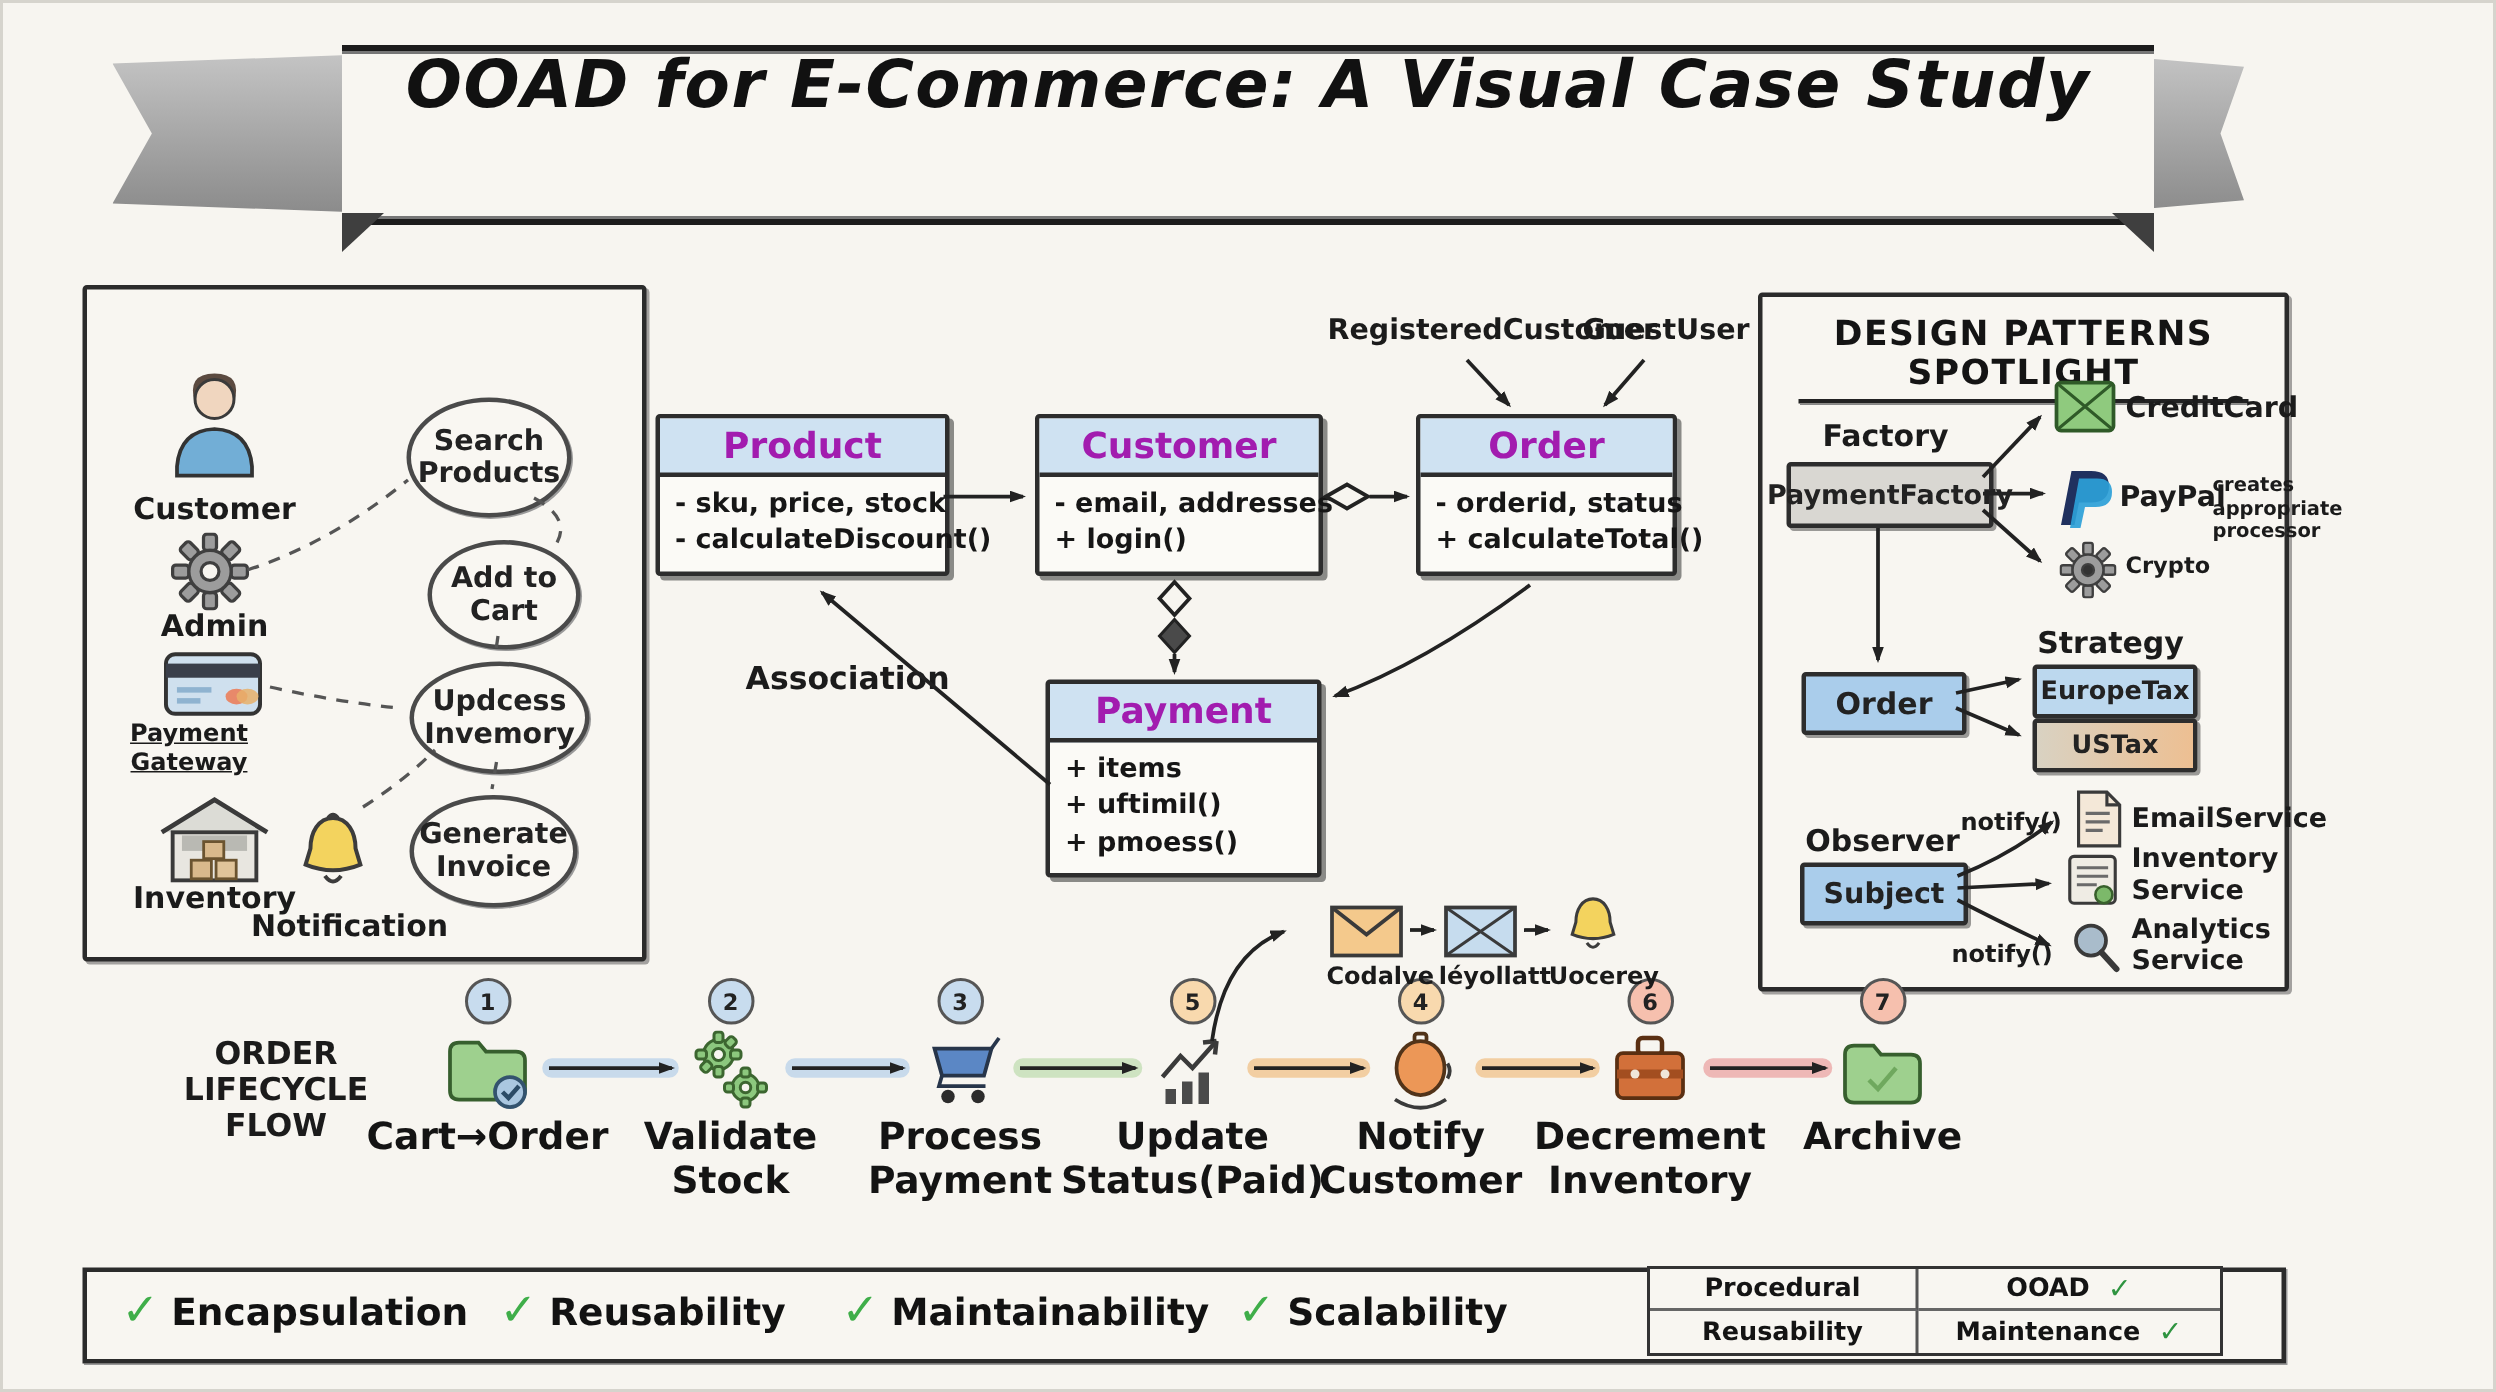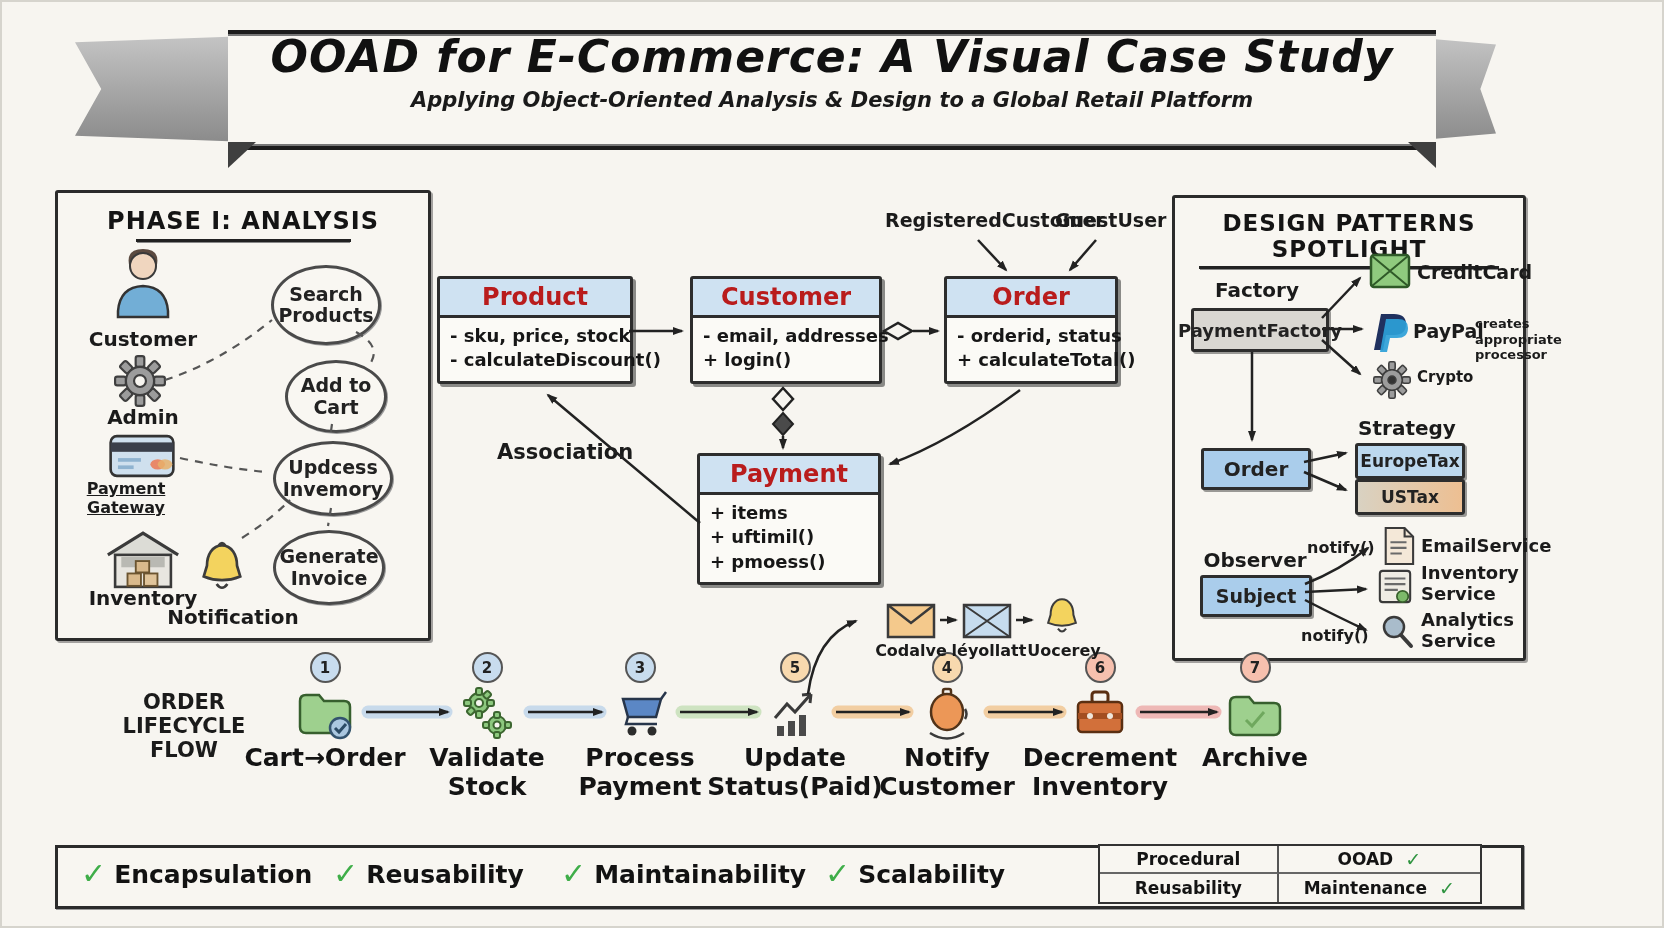--- a/index.html
+++ b/index.html
@@ -30,35 +30,35 @@
   .panel-title{position:absolute;left:0;right:0;text-align:center;font-size:24px;letter-spacing:1px;color:#141414;}
   .panel-title .under{display:block;margin:4px auto 0;border-bottom:3px solid #222;box-shadow:0 2px 0 -1px #888;}
   .lbl{position:absolute;color:#1b1b1b;}
   .oval{position:absolute;border:3px solid #4a4a4a;border-radius:50%;background:#f9f7f2;
     display:flex;align-items:center;justify-content:center;text-align:center;
     font-size:19px;line-height:1.12;box-shadow:1px 1px 0 #9a9a9a;}
   
   .uml{position:absolute;z-index:2;border:3px solid #2d2d2d;border-radius:3px;background:#fbfaf6;
     box-shadow:3px 3px 0 rgba(50,50,50,.55);}
   .uml-head{background:#cfe2f2;border-bottom:3px solid #2d2d2d;text-align:center;
-    font-size:24px;padding:4px 2px;color:#b91c1c;}
+    font-size:24px;padding:4px 2px;color:#a21caf;}
   .uml-body{padding:6px 10px 8px;font-size:18px;line-height:1.35;color:#161616;white-space:nowrap;}
   
   .sbox{position:absolute;border:3px solid #2d2d2d;border-radius:3px;text-align:center;
     box-shadow:2px 2px 0 rgba(60,60,60,.5);display:flex;align-items:center;justify-content:center;}
   .blue{background:#aacdeb;} .gray{background:#d9d7d2;} .lblue{background:#bcd8ee;}
   .tan{background:linear-gradient(90deg,#d9d2c2,#edbf92);}
   
   .step{position:absolute;top:652px;width:132px;display:flex;flex-direction:column;align-items:center;z-index:2;}
   .chip{width:27px;height:27px;border-radius:50%;border:2.5px solid #555;
     font-size:15px;display:flex;align-items:center;justify-content:center;color:#222;}
   .chip.b{background:#c8dcee;} .chip.p{background:#f8d9ae;} .chip.r{background:#f6c0ae;}
   .step-icon{height:54px;margin-top:4px;display:flex;align-items:center;justify-content:center;}
   .step-label{margin-top:3px;font-size:25px;text-align:center;line-height:1.15;color:#141414;}
-  .mini-label{position:absolute;font-size:16px;text-align:center;color:#1a1a1a;}
+  .mini-label{position:absolute;font-size:16px;text-align:right;color:#1a1a1a;}
   
   .footer-bar{position:absolute;z-index:2;left:55px;top:845px;width:1463px;height:58px;
     border:3px solid #2b2b2b;background:#f8f6f1;box-shadow:1px 1px 0 #999;}
   .principle{position:absolute;top:11px;display:flex;align-items:center;}
   .check{color:#3fae49;font-size:30px;margin-right:8px;line-height:1;}
   .principle .txt{font-size:25px;color:#121212;}
   .cmp-table{position:absolute;z-index:3;left:1098px;top:844px;width:380px;height:56px;
     border:2.5px solid #333;background:#f8f6f1;display:grid;
     grid-template-columns:47% 53%;grid-template-rows:50% 50%;}
   .cmp-cell{display:flex;align-items:center;justify-content:center;font-size:17px;color:#141414;}
@@ -69,28 +69,23 @@
 </style>
 </head>
 <body>
 
 <div id="stage">
 
   <div class="ribbon-tail tail-left"></div>
   <div class="ribbon-tail tail-right"></div>
   <div class="banner">
     <div class="banner-title">OOAD for E-Commerce: A Visual Case Study</div>
-    <div class="banner-sub">Applying Object-Oriented Analysis &amp; Design to a Global Retail Platform</div>
   </div>
 
   <div class="panel" style="left:55px;top:190px;width:370px;height:445px;">
-    <div class="panel-title" style="top:14px;">
-      <span>PHASE I: ANALYSIS</span>
-      <span class="under" style="width:215px;"></span>
-    </div>
 
     <span class="abs" style="left:52px;top:52px;">
       <svg width="66" height="80" viewBox="0 0 66 80">
         <path d="M20 24 Q14 4 33 4 Q52 4 46 24 Q46 10 35 11 Q22 12 20 24 Z" fill="#5b4a40"></path>
         <circle cx="33" cy="21" r="13" fill="#f0d6bf" stroke="#3a3a3a" stroke-width="2"></circle>
         <path d="M8 66 Q10 42 33 41 Q56 42 58 66 L58 72 L8 72 Z" fill="#72aed6" stroke="#333" stroke-width="2.5"></path>
       </svg>
     </span>
     <div class="lbl ctr" style="left:15px;top:134px;width:140px;font-size:20px;">Customer</div>
 

